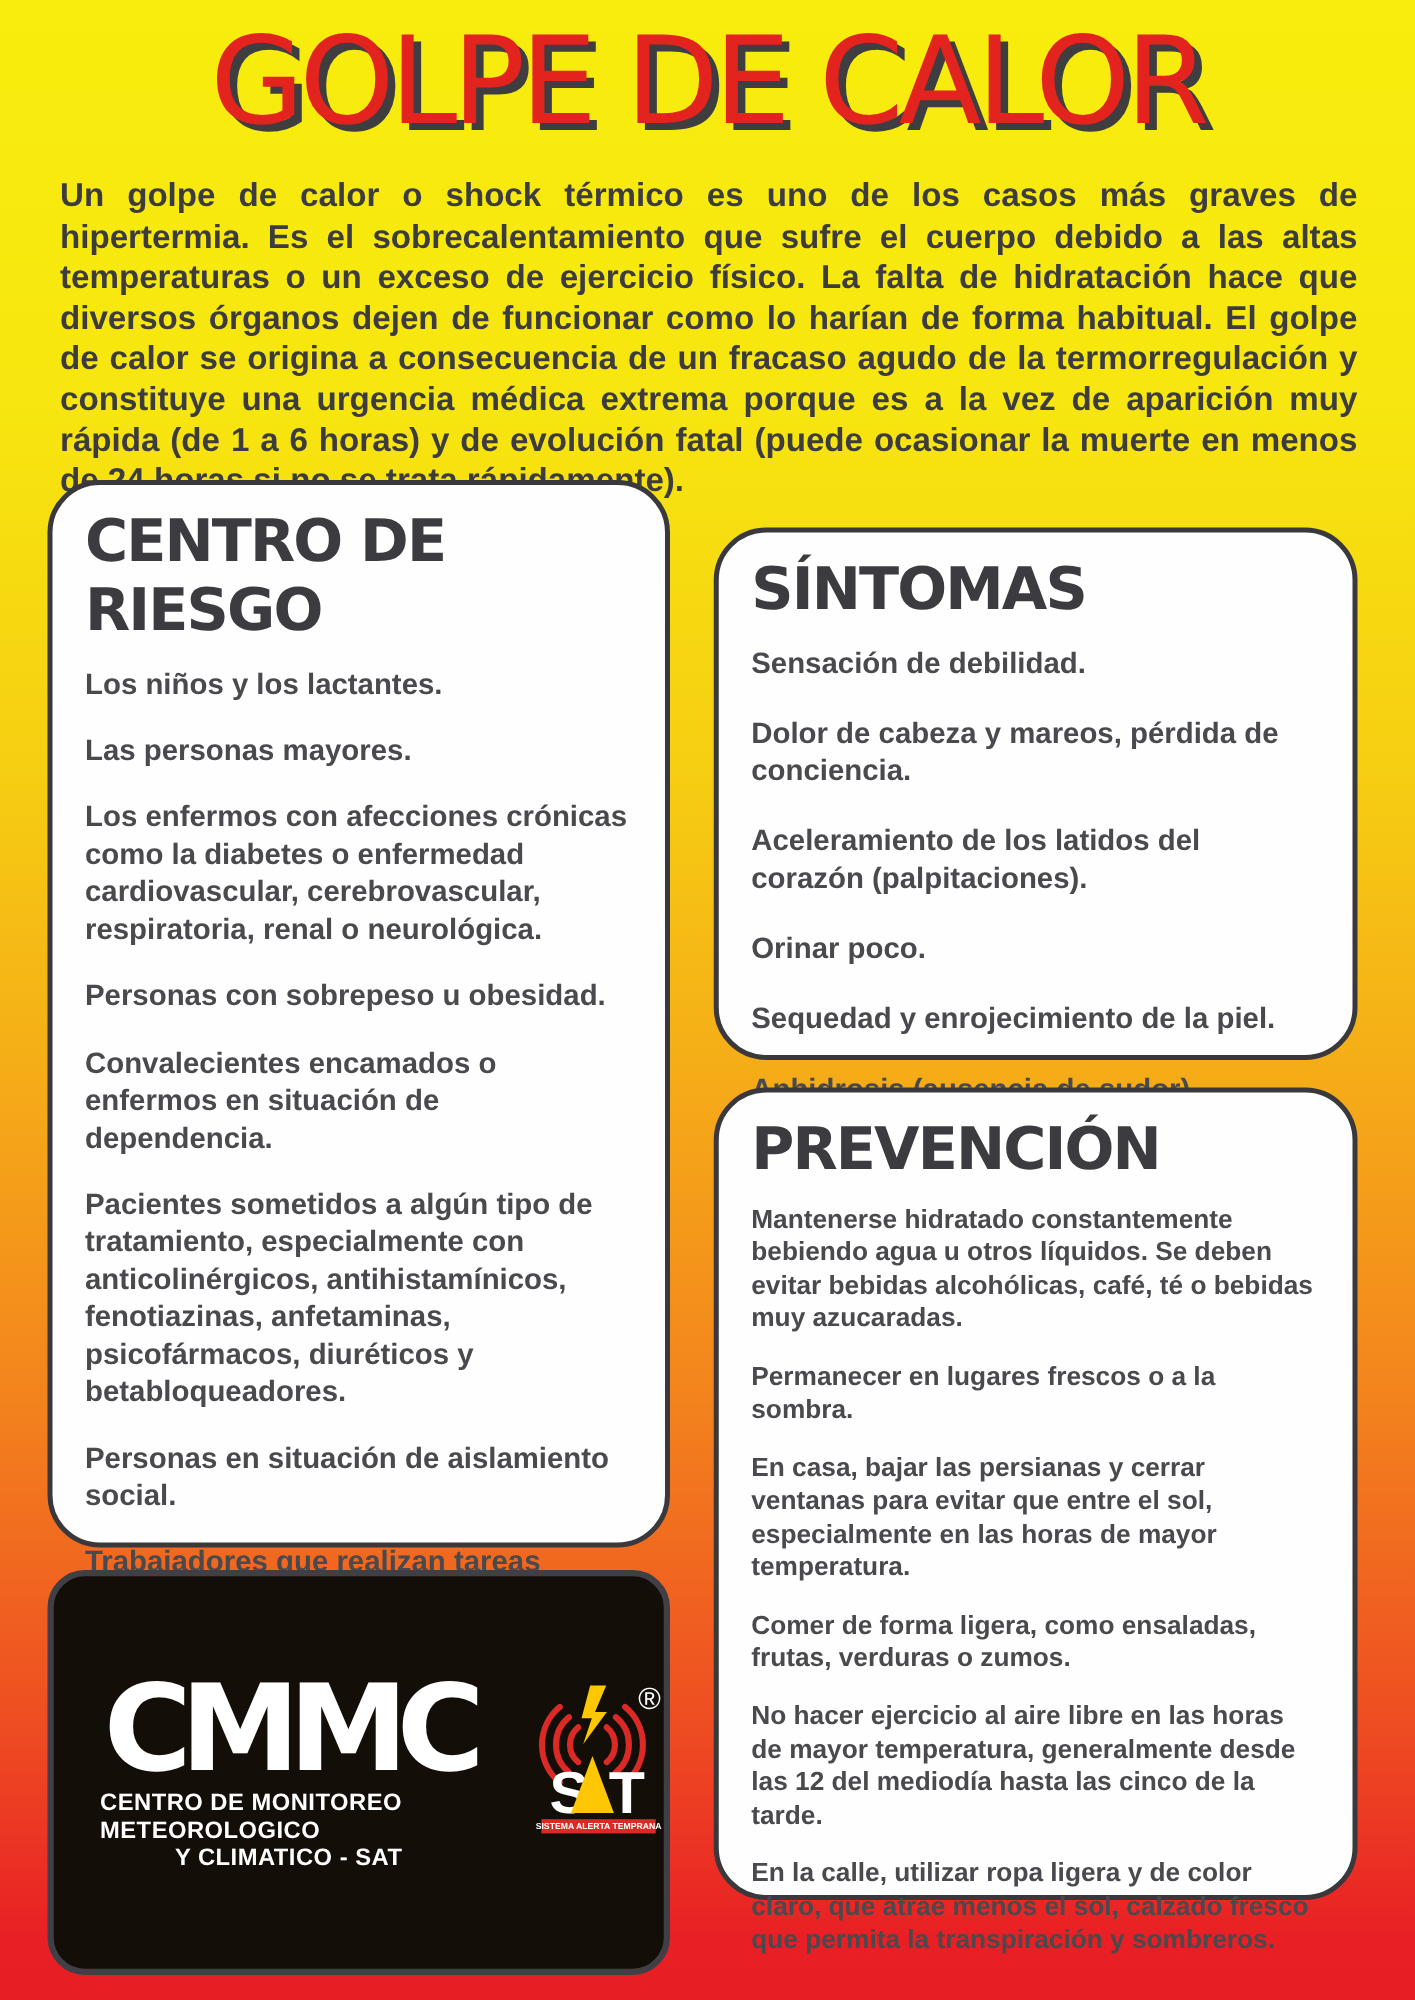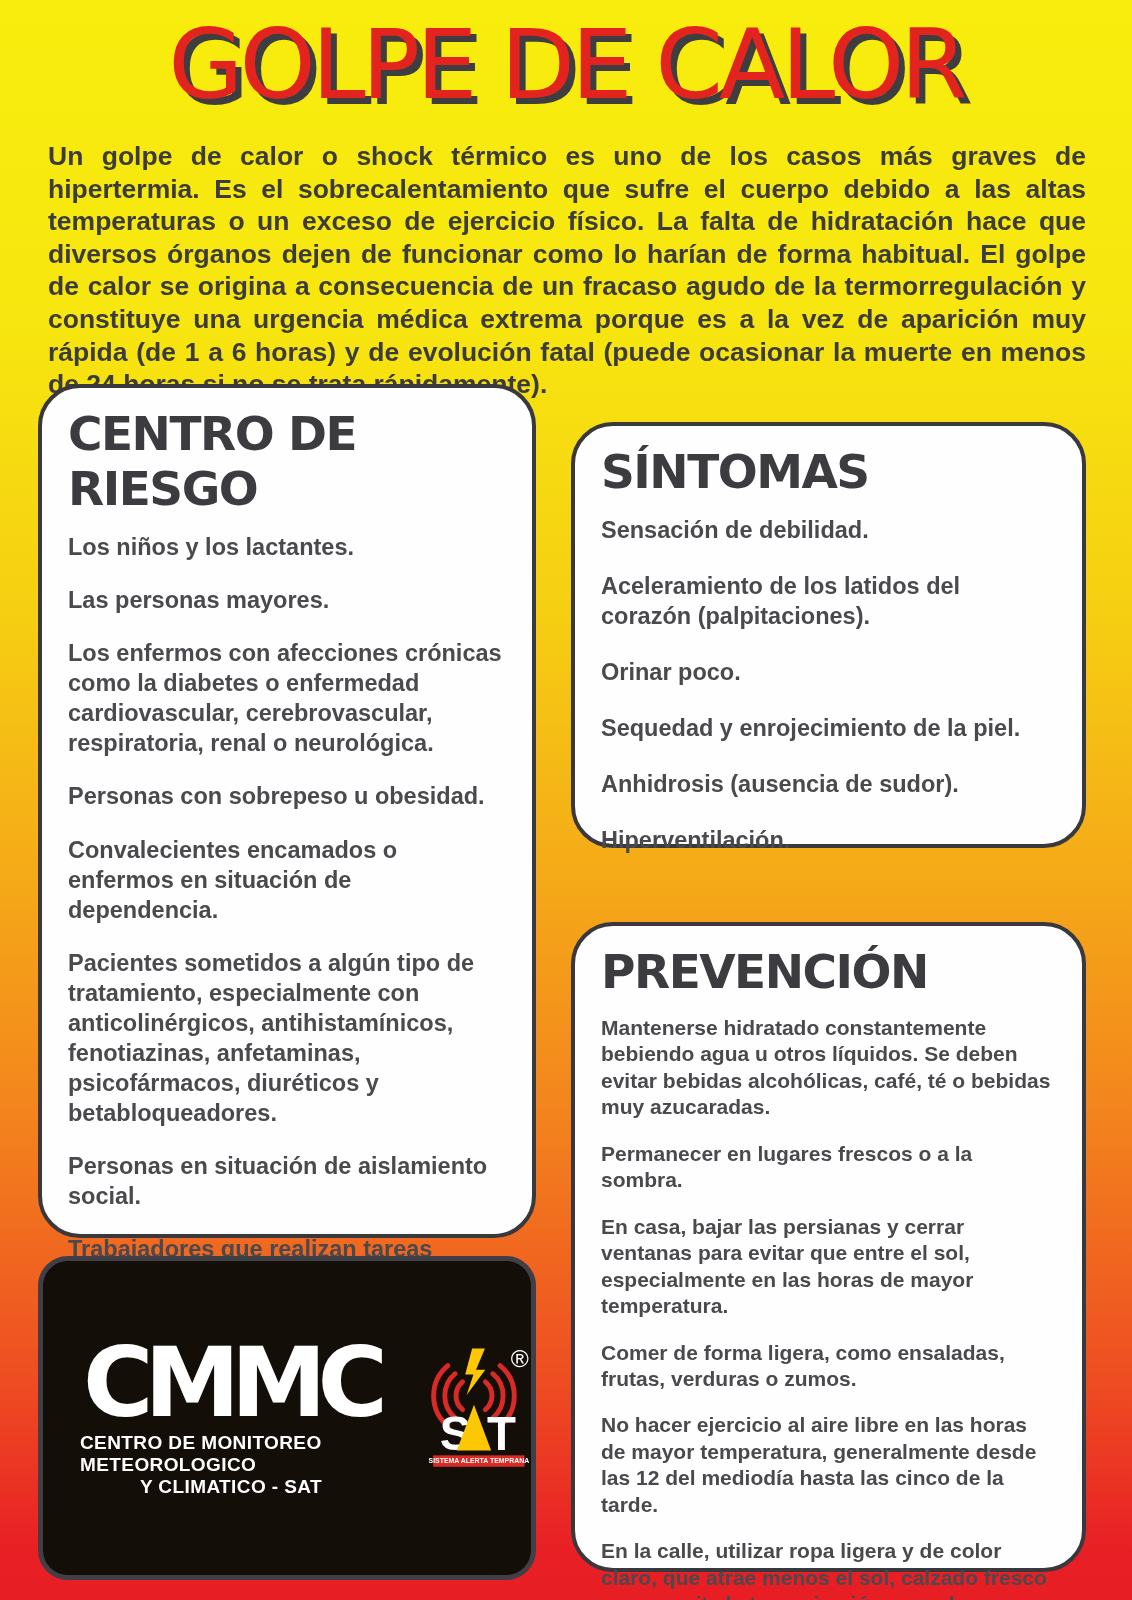--- a/index.html
+++ b/index.html
@@ -44,21 +44,21 @@
   .box p {
     font-weight:700; color:#4a494d;
   }
 
   .box-risk { left:38px; top:384px; width:498px; height:854px; }
   .box-risk p { font-size:23.5px; line-height:1.28; margin-bottom:23px; }
 
   .box-symptoms { left:571px; top:392px; width:515px; height:426px;margin-top:30px; }
   .box-symptoms p { font-size:23.5px; line-height:1.28; margin-bottom:26px; }
 
-  .box-prevention { left:571px; top:922px; width:515px; height:650px; }
+  .box-prevention { left:571px; top:870px; width:515px; height:650px; }
   .box-prevention p { font-size:21px; line-height:1.26; margin-bottom:20px; }
 
   .logo-box {
     position:absolute; left:38px; top:1256px; width:498px; height:324px;
     background:#140e08;
     border:5px solid #413f46;
     border-radius:30px;
     display:flex; align-items:center; justify-content:center;
   }
   .logo-inner { display:flex; align-items:flex-start; }
@@ -90,20 +90,21 @@
     <p>Convalecientes encamados o enfermos en situación de dependencia.</p>
     <p>Pacientes sometidos a algún tipo de tratamiento, especialmente con anticolinérgicos, antihistamínicos, fenotiazinas, anfetaminas, psicofármacos, diuréticos y betabloqueadores.</p>
     <p>Personas en situación de aislamiento social.</p>
     <p>Trabajadores que realizan tareas intensas, al aire libre o actividades deportivas de nivel.</p>
     <p>Personas con facultades mentales disminuidas o incapaces de adoptar medidas protectoras sin la ayuda de otros.</p>
   </section>
 
   <section class="box box-symptoms">
     <h2>SÍNTOMAS</h2>
     <p>Sensación de debilidad.</p>
+    <p>Dolor de cabeza y mareos, pérdida de conciencia.</p>
     <p>Aceleramiento de los latidos del corazón (palpitaciones).</p>
     <p>Orinar poco.</p>
     <p>Sequedad y enrojecimiento de la piel.</p>
     <p>Anhidrosis (ausencia de sudor).</p>
     <p>Hiperventilación.</p>
   </section>
 
   <section class="box box-prevention">
     <h2>PREVENCIÓN</h2>
     <p>Mantenerse hidratado constantemente bebiendo agua u otros líquidos. Se deben evitar bebidas alcohólicas, café, té o bebidas muy azucaradas.</p>

